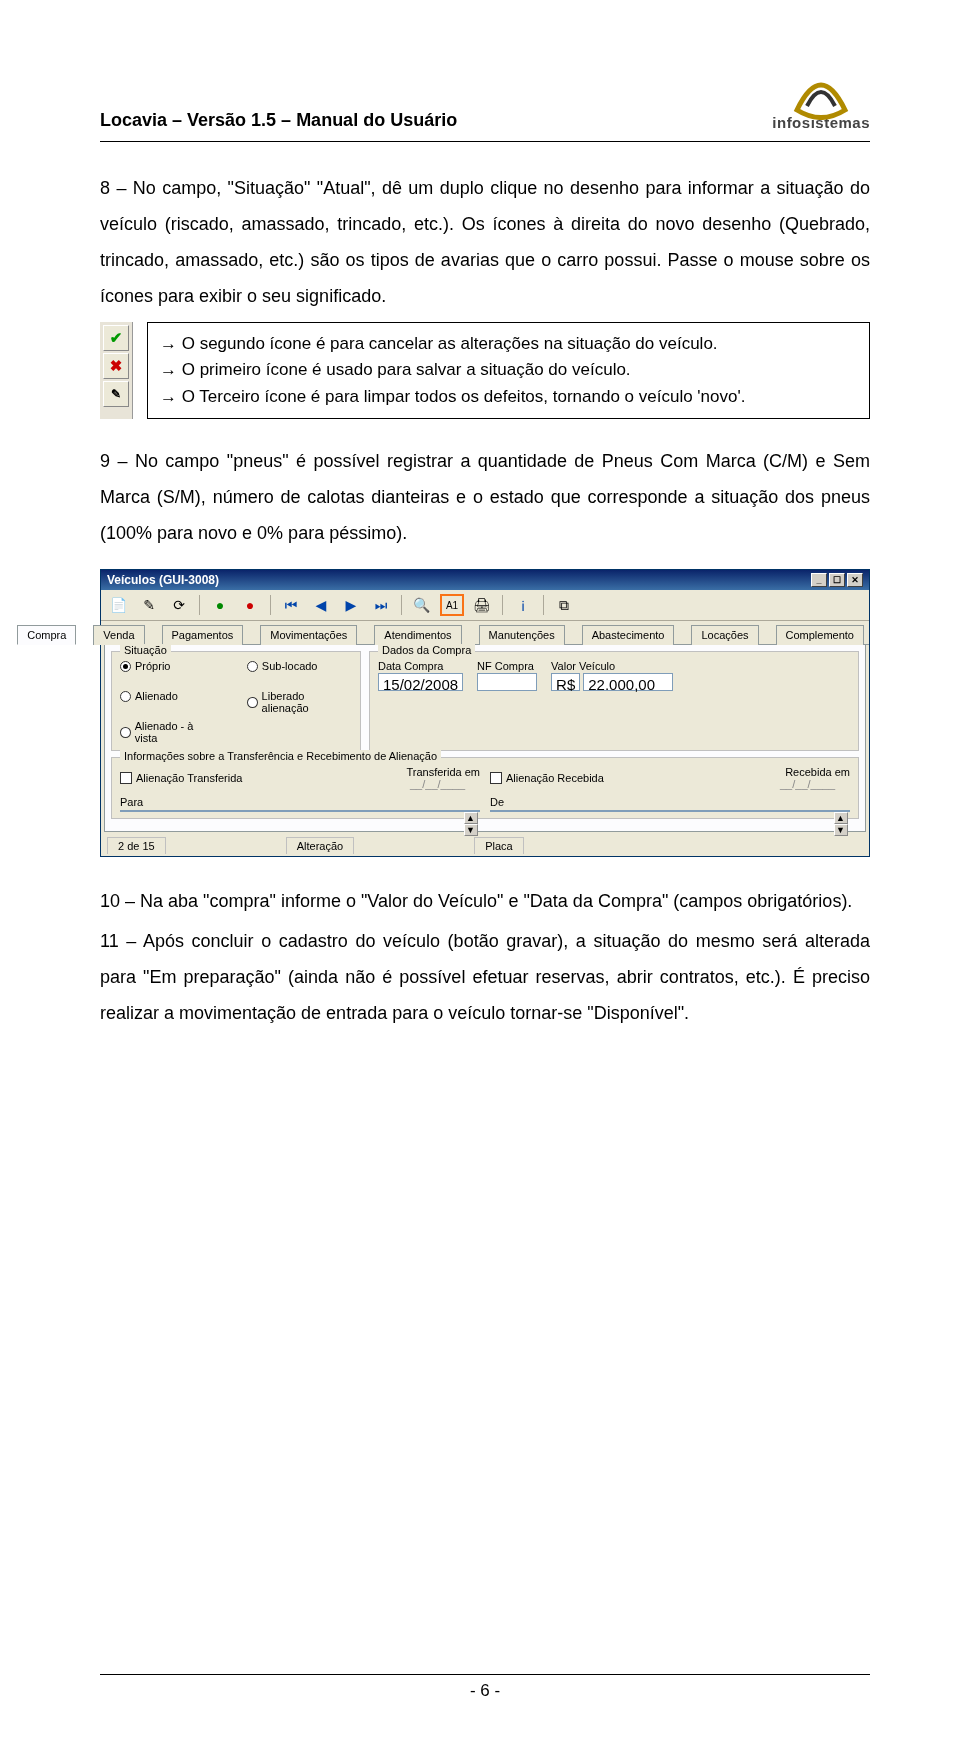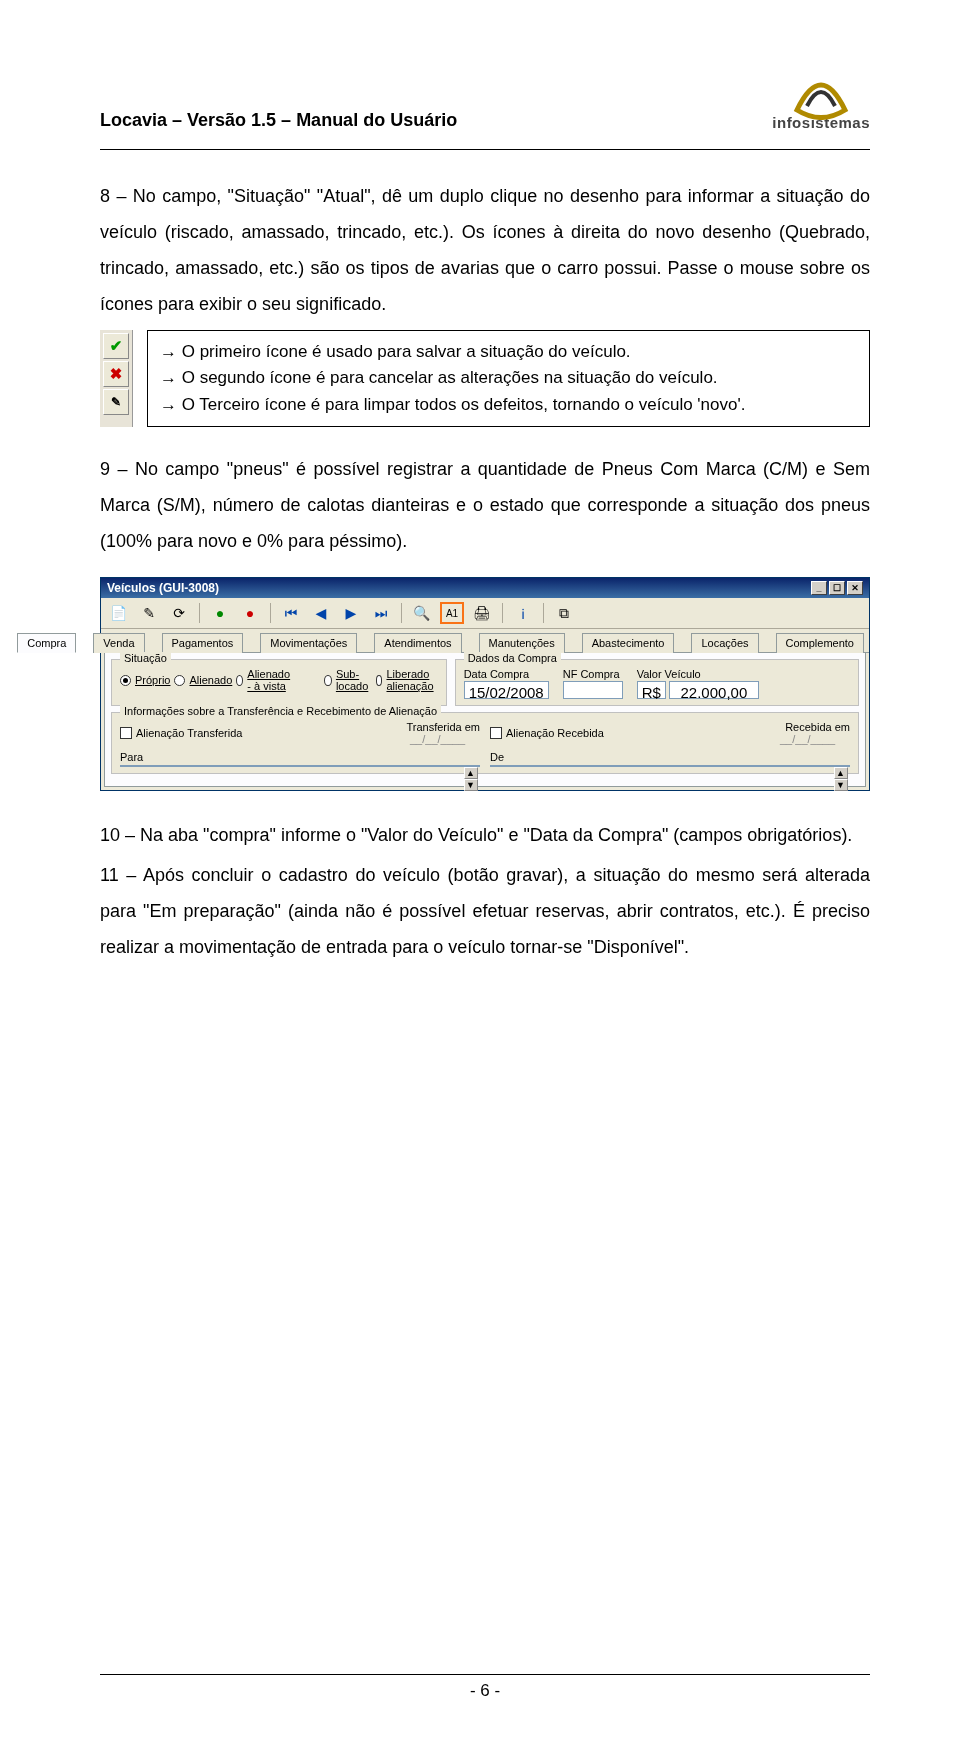--- a/index.html
+++ b/index.html
@@ -13,21 +13,21 @@
   }
   .page {
     padding: 70px 90px 40px 100px;
     position: relative;
     min-height: 1741px;
   }
   .header-row {
     display: flex;
     justify-content: space-between;
     align-items: flex-end;
-    margin-bottom: 18px;
+    margin-bottom: 10px;
   }
   .doc-title {
     font-size: 18px;
     font-weight: bold;
   }
   .logo {
     display: flex;
     flex-direction: column;
     align-items: center;
   }
@@ -171,39 +171,39 @@
     position: absolute;
     top: -8px; left: 8px;
     background: #ece9d8;
     padding: 0 4px;
     font-size: 11px;
   }
   .radio-row {
     display: flex;
     gap: 30px;
   }
-  .radio-col { display:flex; flex-direction:row; gap:4px;text-decoration:underline;}
+  .radio-col { display:flex; flex-direction:column; gap:18px;}
   .radio-item { display:flex; align-items:center; gap:4px; font-size:11px; }
   .radio-dot {
     width:11px;height:11px;border:1px solid #333;border-radius:50%;
     display:flex;align-items:center;justify-content:center;background:#fff;
   }
   .radio-dot.sel::after{content:"";width:5px;height:5px;background:#000;border-radius:50%;}
   .top-row { display:flex; gap:8px; }
   .situacao-box{ flex: 0 0 250px;}
   .dados-box{ flex:1;}
   .field-row { display:flex; gap:14px; align-items:flex-end;}
   .field { display:flex; flex-direction:column; gap:1px;}
   .field label{font-size:11px;}
   .field .inp{
     background:#fff;border:1px solid #7f9db9;padding:2px 4px;font-size:15px;height:18px;
     min-width:60px;
   }
   .inp.wide{min-width:250px;}
-  .inp.currency{min-width:90px;text-align:center;}
+  .inp.currency{min-width:90px;text-align:left;}
   .two-pane { display:flex; gap:10px;}
   .pane { flex:1; display:flex; flex-direction:column;}
   .chk-row{display:flex;justify-content:space-between;align-items:center;font-size:11px;margin-bottom:4px;}
   .chk{display:flex;align-items:flex-start;gap:4px;}
   .chk .box{width:12px;height:12px;border:1px solid #333;background:#fff;}
   .date-field{display:flex;flex-direction:column;align-items:flex-end;font-size:11px;}
   .date-field .inp{min-width:70px;color:#888;}
   .sub-label{font-size:11px;margin:2px 0;}
   .textarea{
     flex:1;background:#fff;border:1px solid #7f9db9;height:180px;position:relative;
@@ -248,22 +248,22 @@
     <p>8 – No campo, "Situação" "Atual", dê um duplo clique no desenho para informar a situação do veículo (riscado, amassado, trincado, etc.). Os ícones à direita do novo desenho (Quebrado, trincado, amassado, etc.) são os tipos de avarias que o carro possui. Passe o mouse sobre os ícones para exibir o seu significado.</p>
   </div>
 
   <div class="icon-row">
     <div class="icon-column">
       <div class="mini-btn" style="color:#090;">✔</div>
       <div class="mini-btn" style="color:#c00;">✖</div>
       <div class="mini-btn" style="font-size:12px;">✎</div>
     </div>
     <div class="callout-box">
+      <span class="row">→ O segundo ícone é para cancelar as alterações na situação do veículo.</span>
       <span class="row">→  O primeiro ícone é usado para salvar a situação do veículo.</span>
-      <span class="row">→ O segundo ícone é para cancelar as alterações na situação do veículo.</span>
       <span class="row">→ O Terceiro ícone é para limpar todos os defeitos, tornando o veículo 'novo'.</span>
     </div>
   </div>
 
   <div class="body-text" style="margin-top:24px;">
     <p>9 – No campo "pneus" é possível registrar a quantidade de Pneus Com Marca (C/M) e Sem Marca (S/M), número de calotas dianteiras e o estado que corresponde a situação dos pneus (100% para novo e 0% para péssimo).</p>
   </div>
 
   <div class="screenshot">
     <div class="titlebar">
@@ -403,20 +403,25 @@
               <div class="scroll">
                 <div class="arr">▲</div>
                 <div class="arr">▼</div>
               </div>
             </div>
           </div>
         </div>
       </div>
     </div>
 
+    <div class="record-bar">
+      <div class="rec-tab">2 de 15</div>
+      <div class="rec-tab">Alteração</div>
+      <div class="rec-tab">Placa</div>
+    </div>
   </div>
 
   <div class="body-text" style="margin-top:26px;">
     <p>10 – Na aba "compra" informe o "Valor do Veículo" e "Data da Compra" (campos obrigatórios).</p>
     <p>11 – Após concluir o cadastro do veículo (botão gravar), a situação do mesmo será alterada para "Em preparação" (ainda não é possível efetuar reservas, abrir contratos, etc.). É preciso realizar a movimentação de entrada para o veículo tornar-se "Disponível".</p>
   </div>
 
   <div class="footer">
     <hr>
     <span>- 6 -</span>

